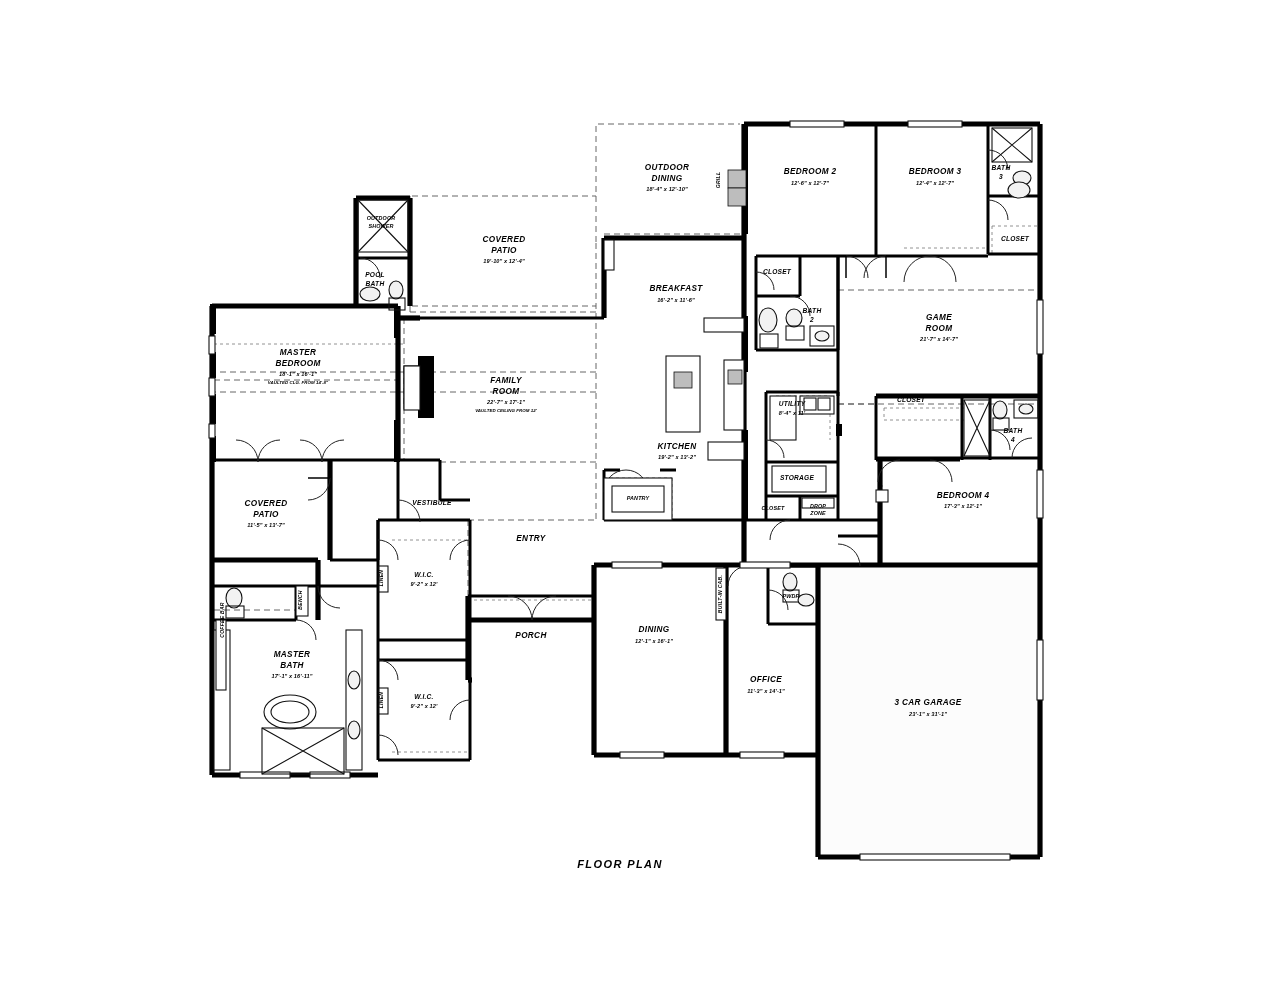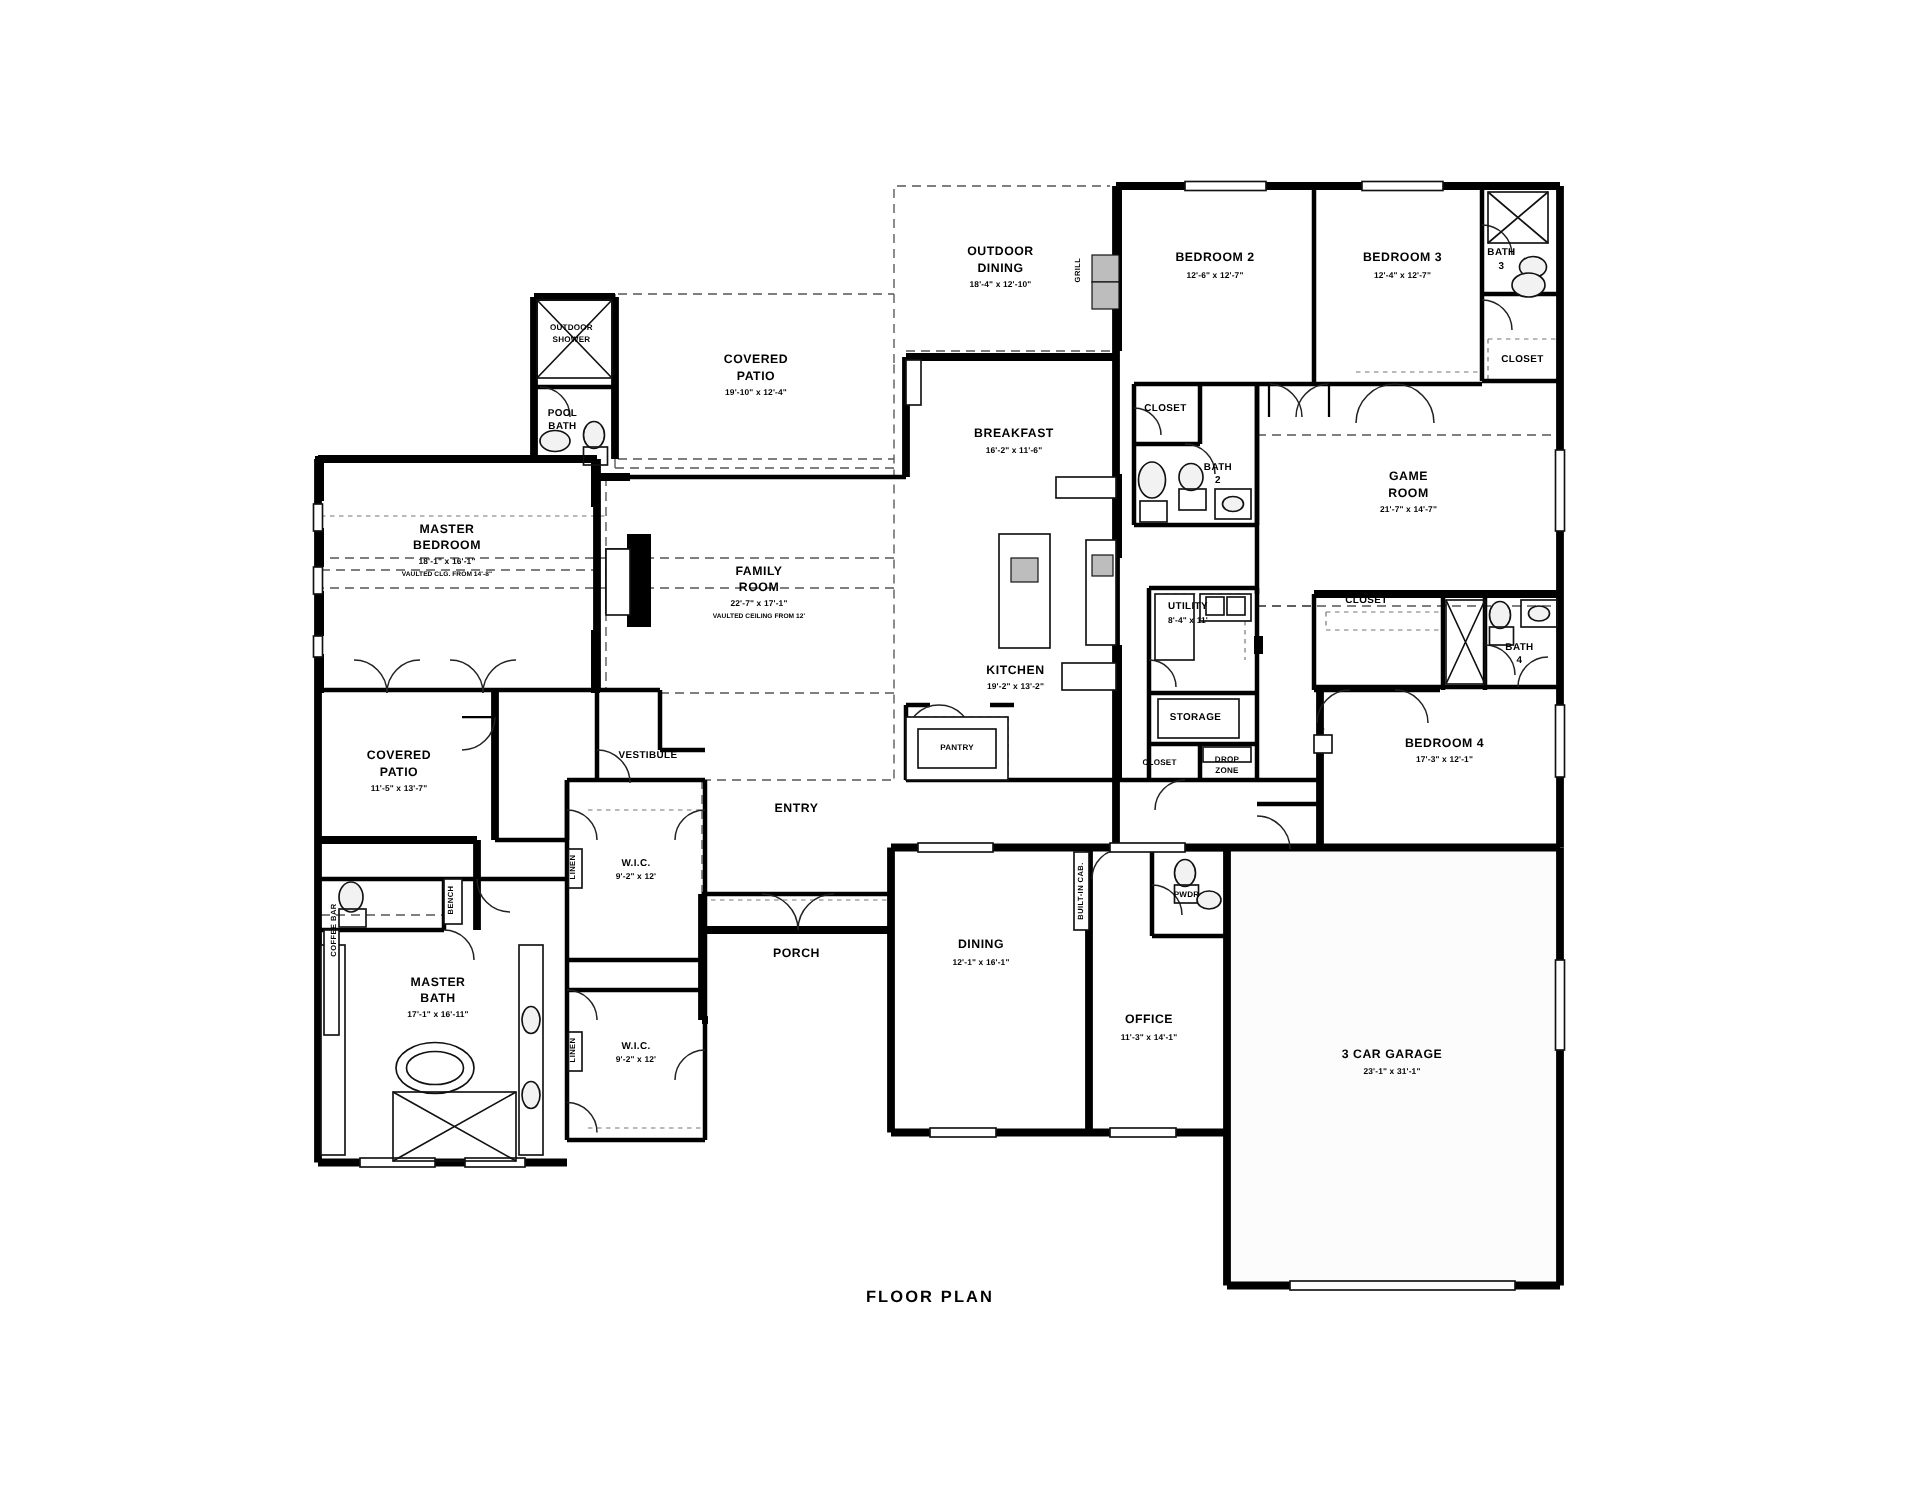--- a/index.html
+++ b/index.html
@@ -13,20 +13,21 @@
     height: 1005px;
     font-family: "Liberation Sans", sans-serif;
     color: #000000;
     overflow: hidden;
   }
   #plan-root {
     position: relative;
     width: 1280px;
     height: 984px;
     background: #fca5a5;
+    font-style: italic;
   }
   svg#plan-svg {
     position: absolute;
     left: 0;
     top: 0;
     width: 1280px;
     height: 1005px;
     display: block;
   }
   

